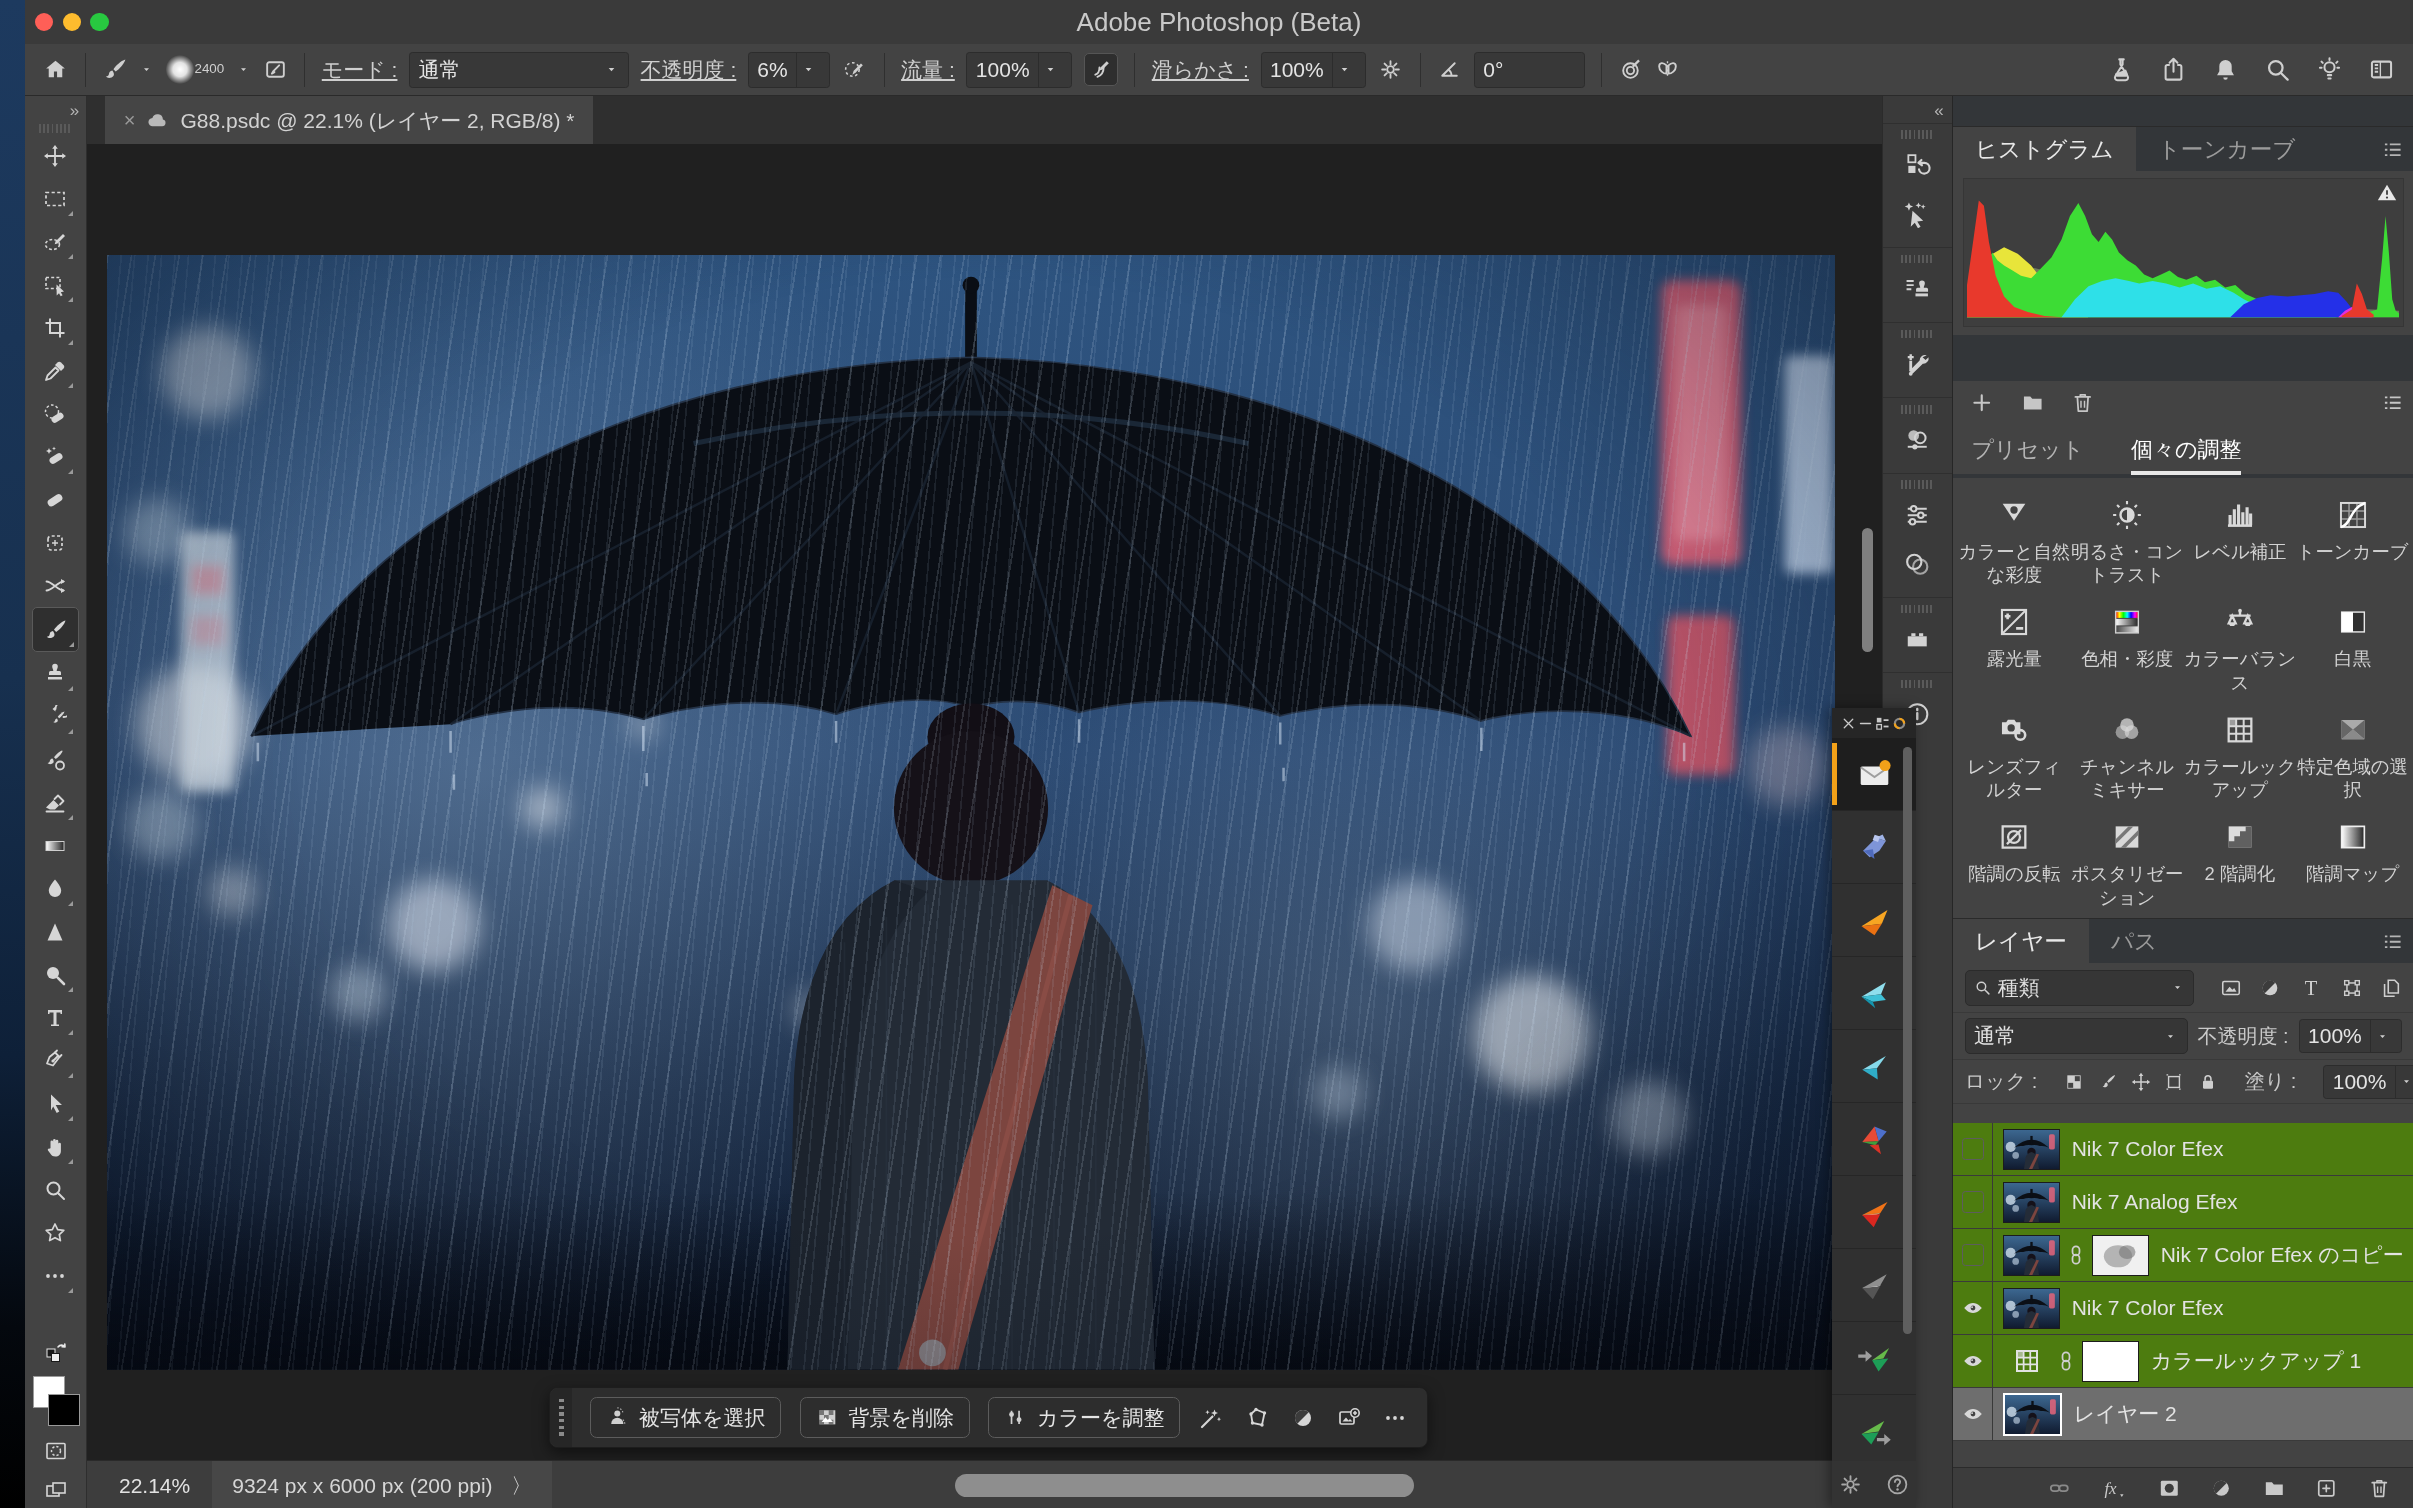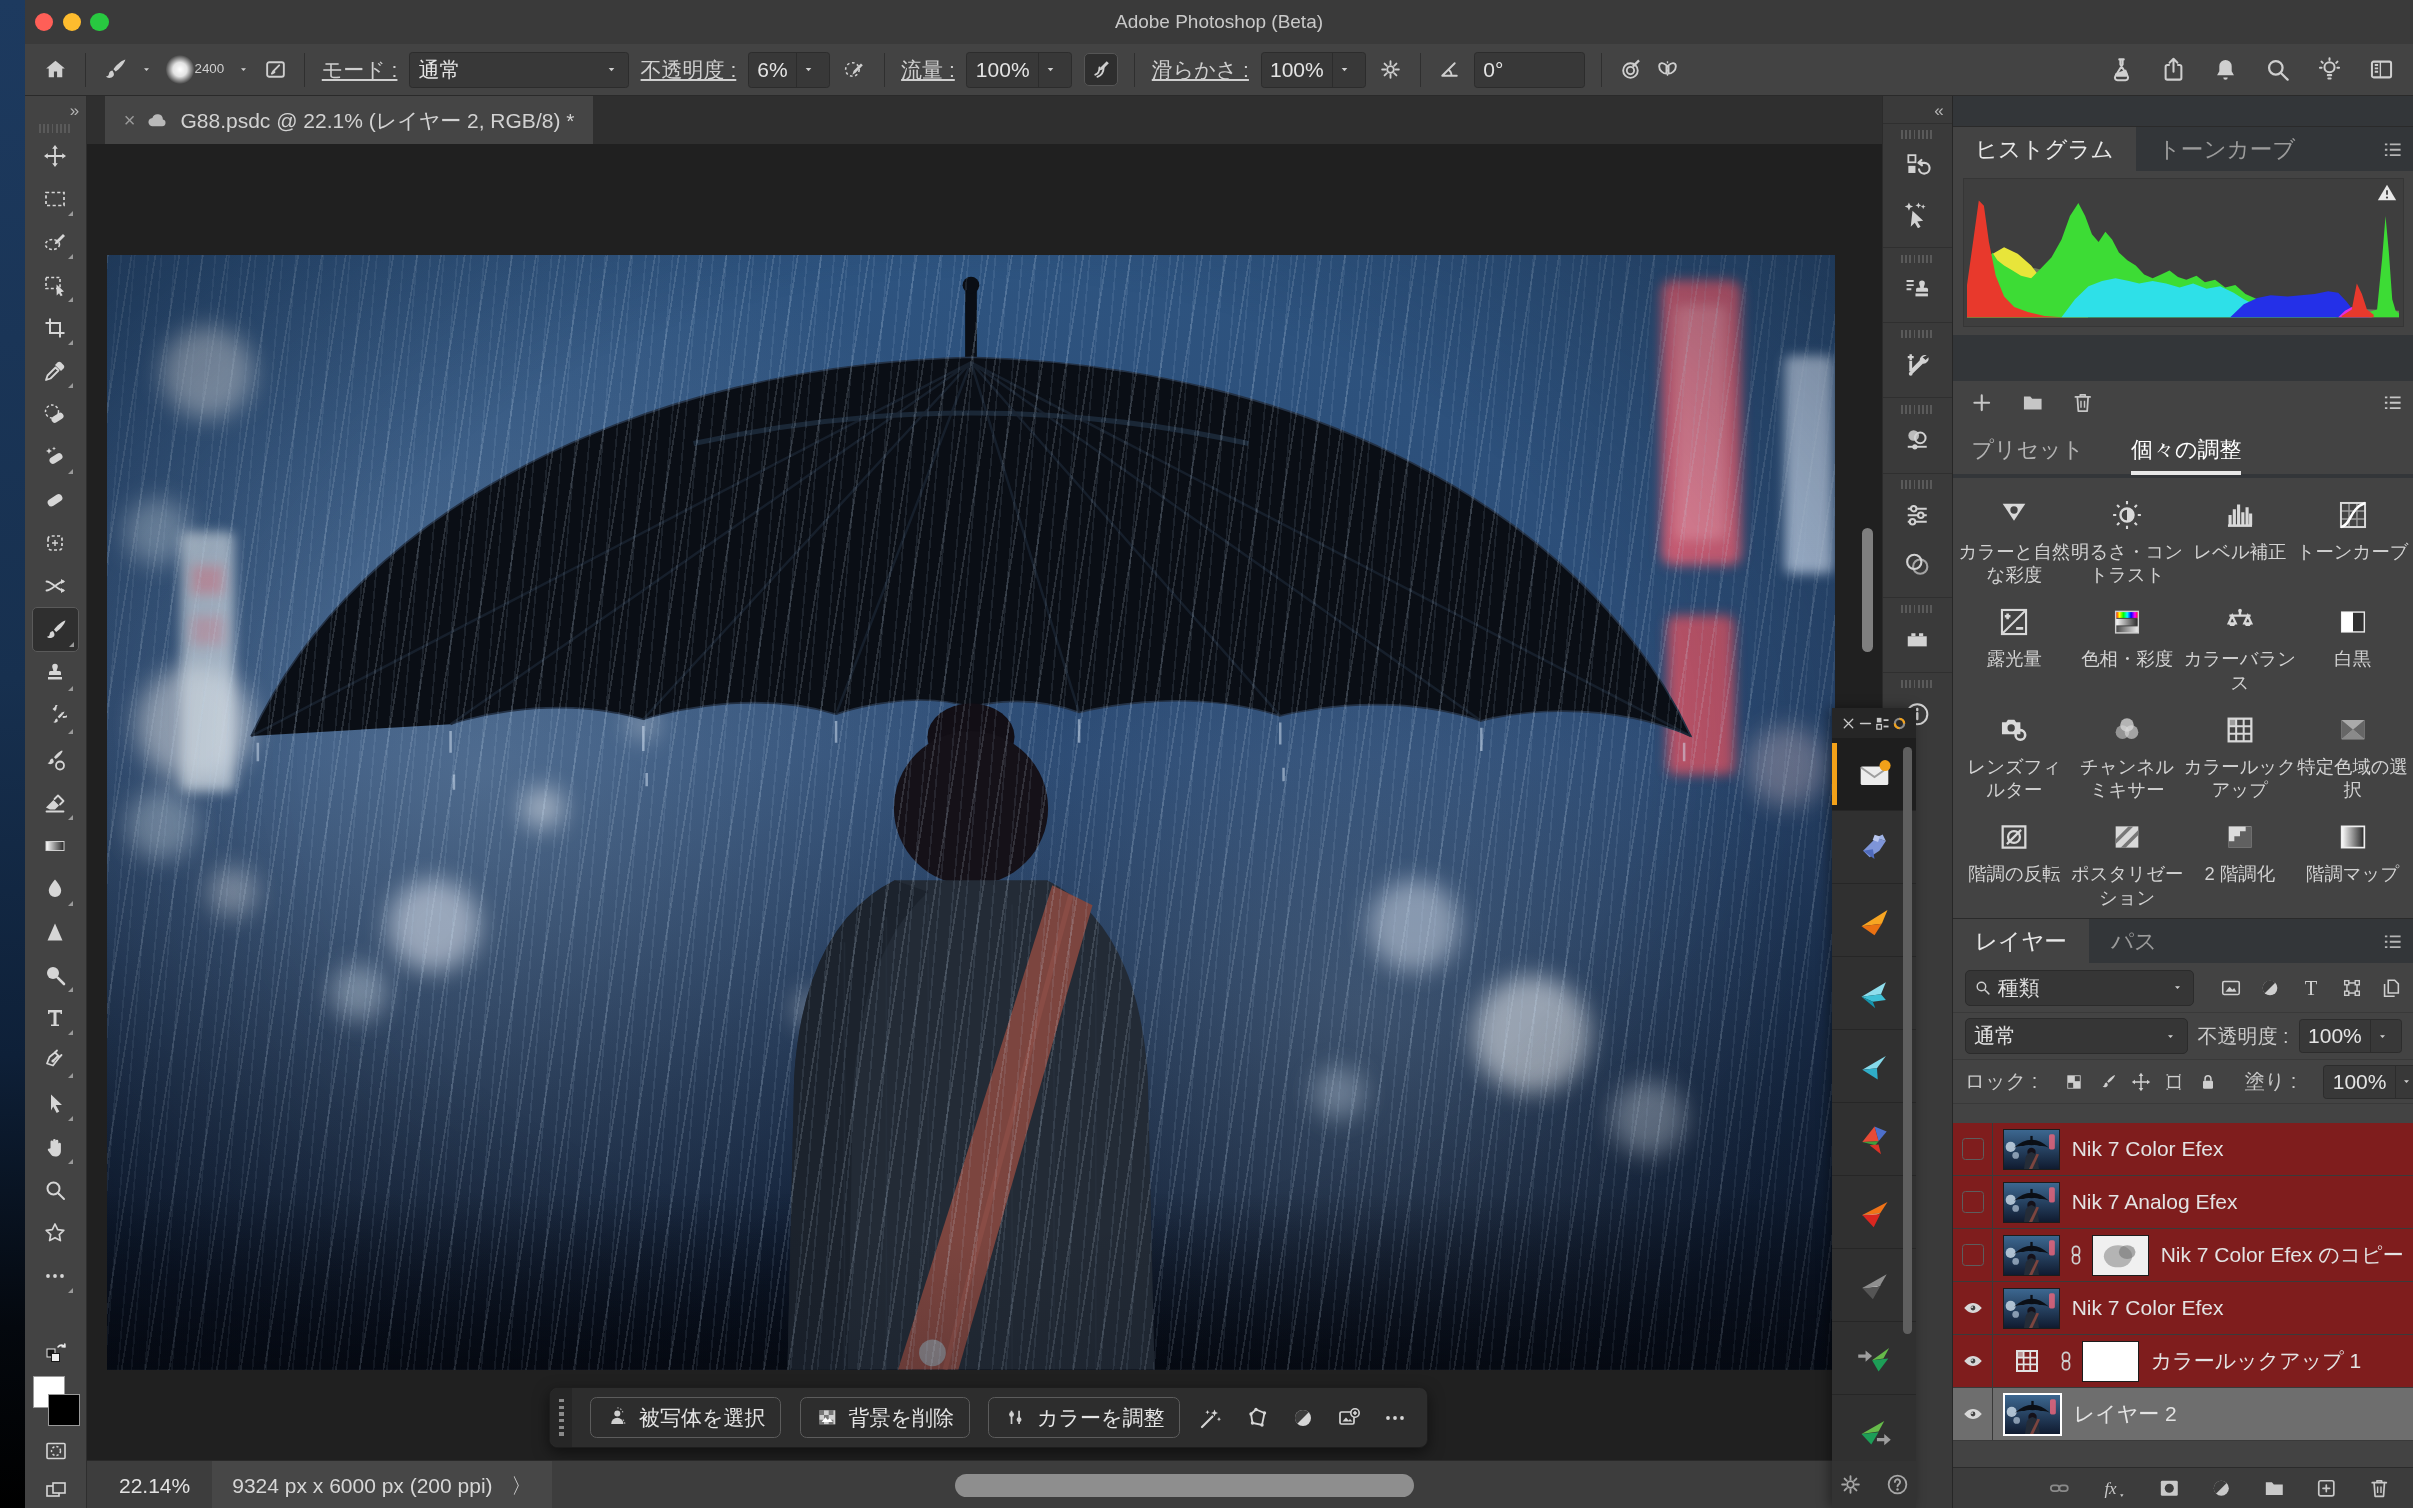--- a/index.html
+++ b/index.html
@@ -7,21 +7,21 @@
         font-family:"Liberation Sans","DejaVu Sans",sans-serif;color:#d8d8d8;font-size:21px;}
   .abs{position:absolute;}
   .svgic{width:1em;height:1em;display:block;}
   .ic{display:flex;align-items:center;justify-content:center;color:#cfcfcf;}
   
   #wallpaper{left:0;top:0;width:25px;height:1508px;background:linear-gradient(180deg,#1d3a5f 0%,#17304f 45%,#0e2038 70%,#04080e 88%,#000 100%);}
   
   #titlebar{left:25px;top:0;width:2388px;height:44px;background:#3a3a3a;border-bottom:0.8px solid #232323;display:flex;align-items:center;}
   .lights{display:flex;gap:9.2px;padding-left:10px;}
   .light{width:18.4px;height:18.4px;border-radius:50%;}
-  #titletext{position:absolute;left:0;right:0;text-align:center;color:#c9c9c9;font-size:19px;}
+  #titletext{position:absolute;left:0;right:0;text-align:center;color:#c9c9c9;font-size:26px;}
   
   #optionsbar{left:25px;top:44px;width:2388px;height:52px;background:#434343;border-bottom:0.8px solid #2a2a2a;display:flex;align-items:center;padding:0 0 0 18.4px;box-sizing:border-box;gap:11.7px;}
   .sep{width:0.8px;height:34px;background:#2f2f2f;margin:0 5px;flex:none;}
   .oblabel{color:#cfcfcf;white-space:nowrap;text-decoration:underline;}
   .field{background:#383838;border:0.8px solid #2c2c2c;border-radius:3.4px;height:34px;display:flex;align-items:center;padding:0 8.4px;gap:6.7px;color:#e4e4e4;}
   .chevcell{border-left:0.8px solid #2c2c2c;height:34px;display:flex;align-items:center;padding:0 3.4px;margin-left:1.7px;color:#cfcfcf;}
   .obic{font-size:25px;}
   .pressed{background:#2e2e2e;border:0.8px solid #555;border-radius:5px;padding:3.4px;}
   .brushprev{display:flex;flex-direction:row;align-items:center;line-height:1;}
   .brushdot{width:28.5px;height:28.5px;border-radius:50%;background:radial-gradient(circle,#fff 0%,rgba(255,255,255,.85) 35%,rgba(255,255,255,0) 72%);}
@@ -94,21 +94,21 @@
   .lrowbar{position:absolute;left:0;width:461px;display:flex;align-items:center;box-sizing:border-box;border-bottom:0.8px solid #393939;}
   #layfilter{top:0;height:50px;padding:0 11.7px;gap:15px;}
   .select{background:#363636;border:0.8px solid #2b2b2b;border-radius:5px;height:34px;display:flex;align-items:center;padding:0 8.4px;gap:6.7px;color:#e0e0e0;}
   #filtericons{display:flex;gap:17px;margin-left:auto;}
   #filtericons .ic{font-size:22px;}
   #layblend{top:50px;height:47px;padding:0 11.7px;gap:10px;}
   #laylock{top:97px;height:44px;padding:0 11.7px;gap:27px;}
   #laylock .ic{font-size:20px;}
   .dimlabel{color:#c9c9c9;font-size:20px;white-space:nowrap;}
   #laylist{position:absolute;left:0;top:160px;width:461px;}
-  .lrow{display:flex;align-items:center;height:52px;border-bottom:0.8px solid #3a3a3a;background:#7f1d1d;}
+  .lrow{display:flex;align-items:center;height:52px;border-bottom:0.8px solid #3a3a3a;background:#4d7c0f;}
   .lrow.sel{background:#6e6e6e;}
   .vis{width:39px;height:52px;border-right:0.8px solid #393939;display:flex;align-items:center;justify-content:center;flex:none;}
   .vis .ic{font-size:22px;color:#d8d8d8;}
   .hiddenbox{width:20px;height:20px;border:1.7px solid #5d5d5d;border-radius:3.4px;}
   .lthumb{width:55px;height:39px;border:1.7px solid #1c1c1c;margin-left:10px;flex:none;position:relative;overflow:hidden;}
   .lrow.sel .lthumb{border:2.5px solid #fff;}
   .lthumb svg{position:absolute;inset:0;width:100%;height:100%;}
   .adjthumb{width:47px;height:39px;margin-left:10px;display:flex;align-items:center;justify-content:center;color:#e2e2e2;font-size:30px;flex:none;}
   .linkic{font-size:22px;color:#cfcfcf;margin:0 5px;flex:none;}
   .lname{margin-left:11.7px;color:#e3e3e3;font-size:21px;white-space:nowrap;}

